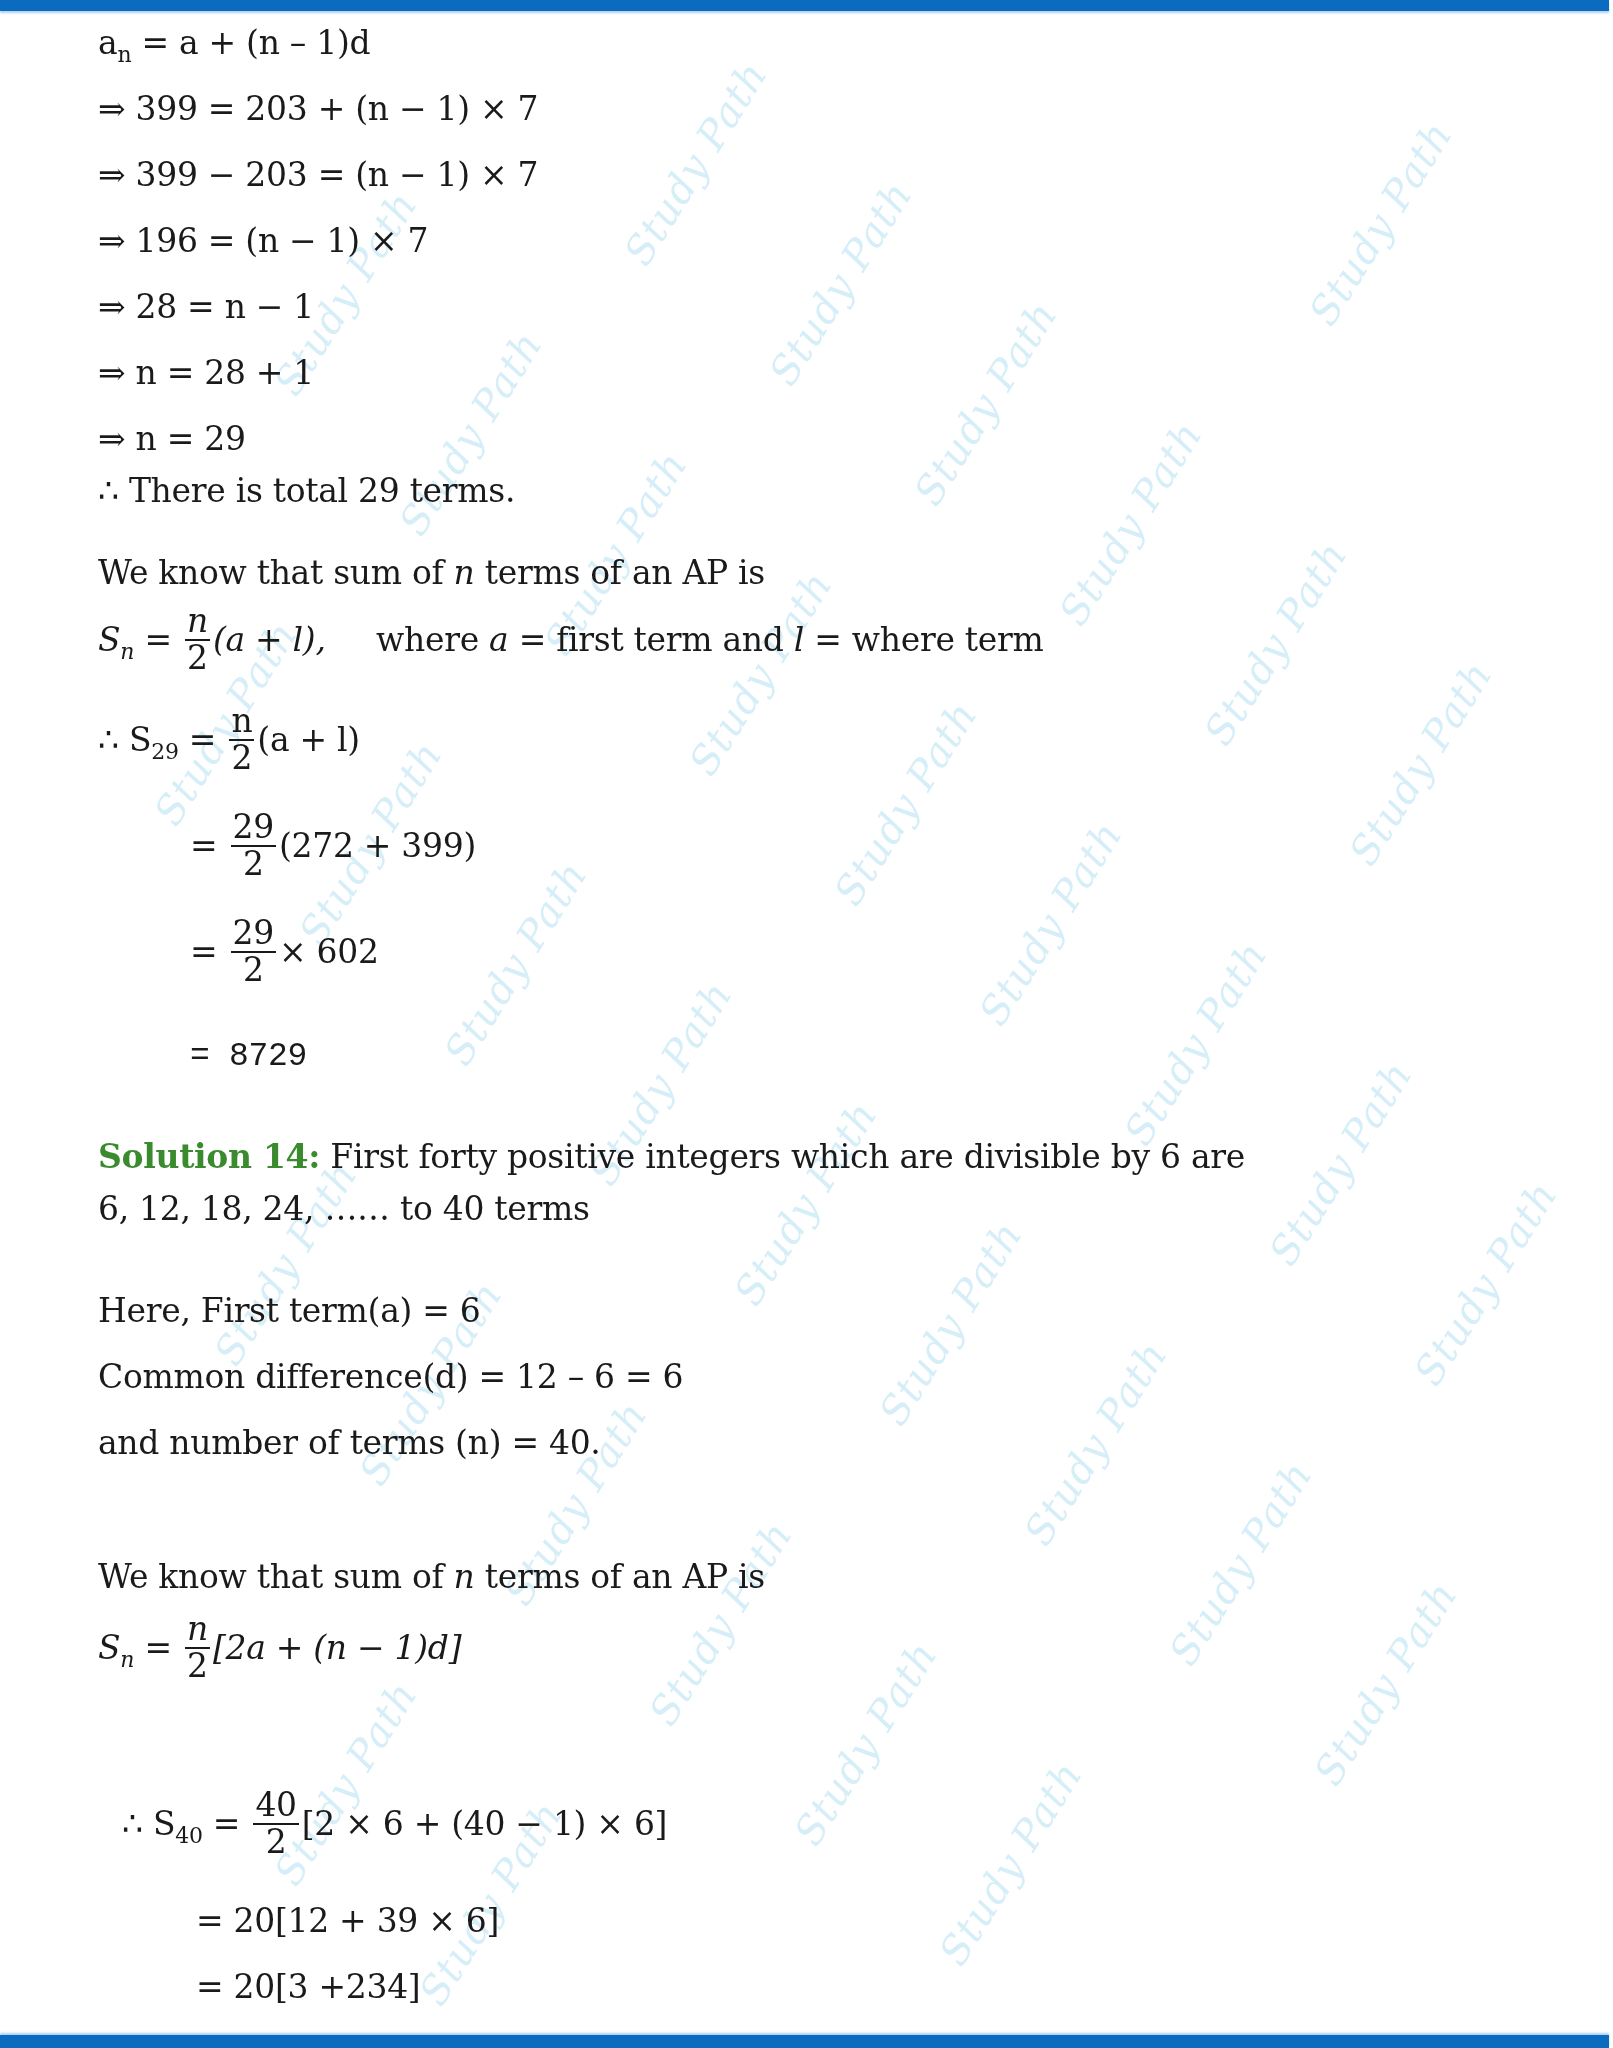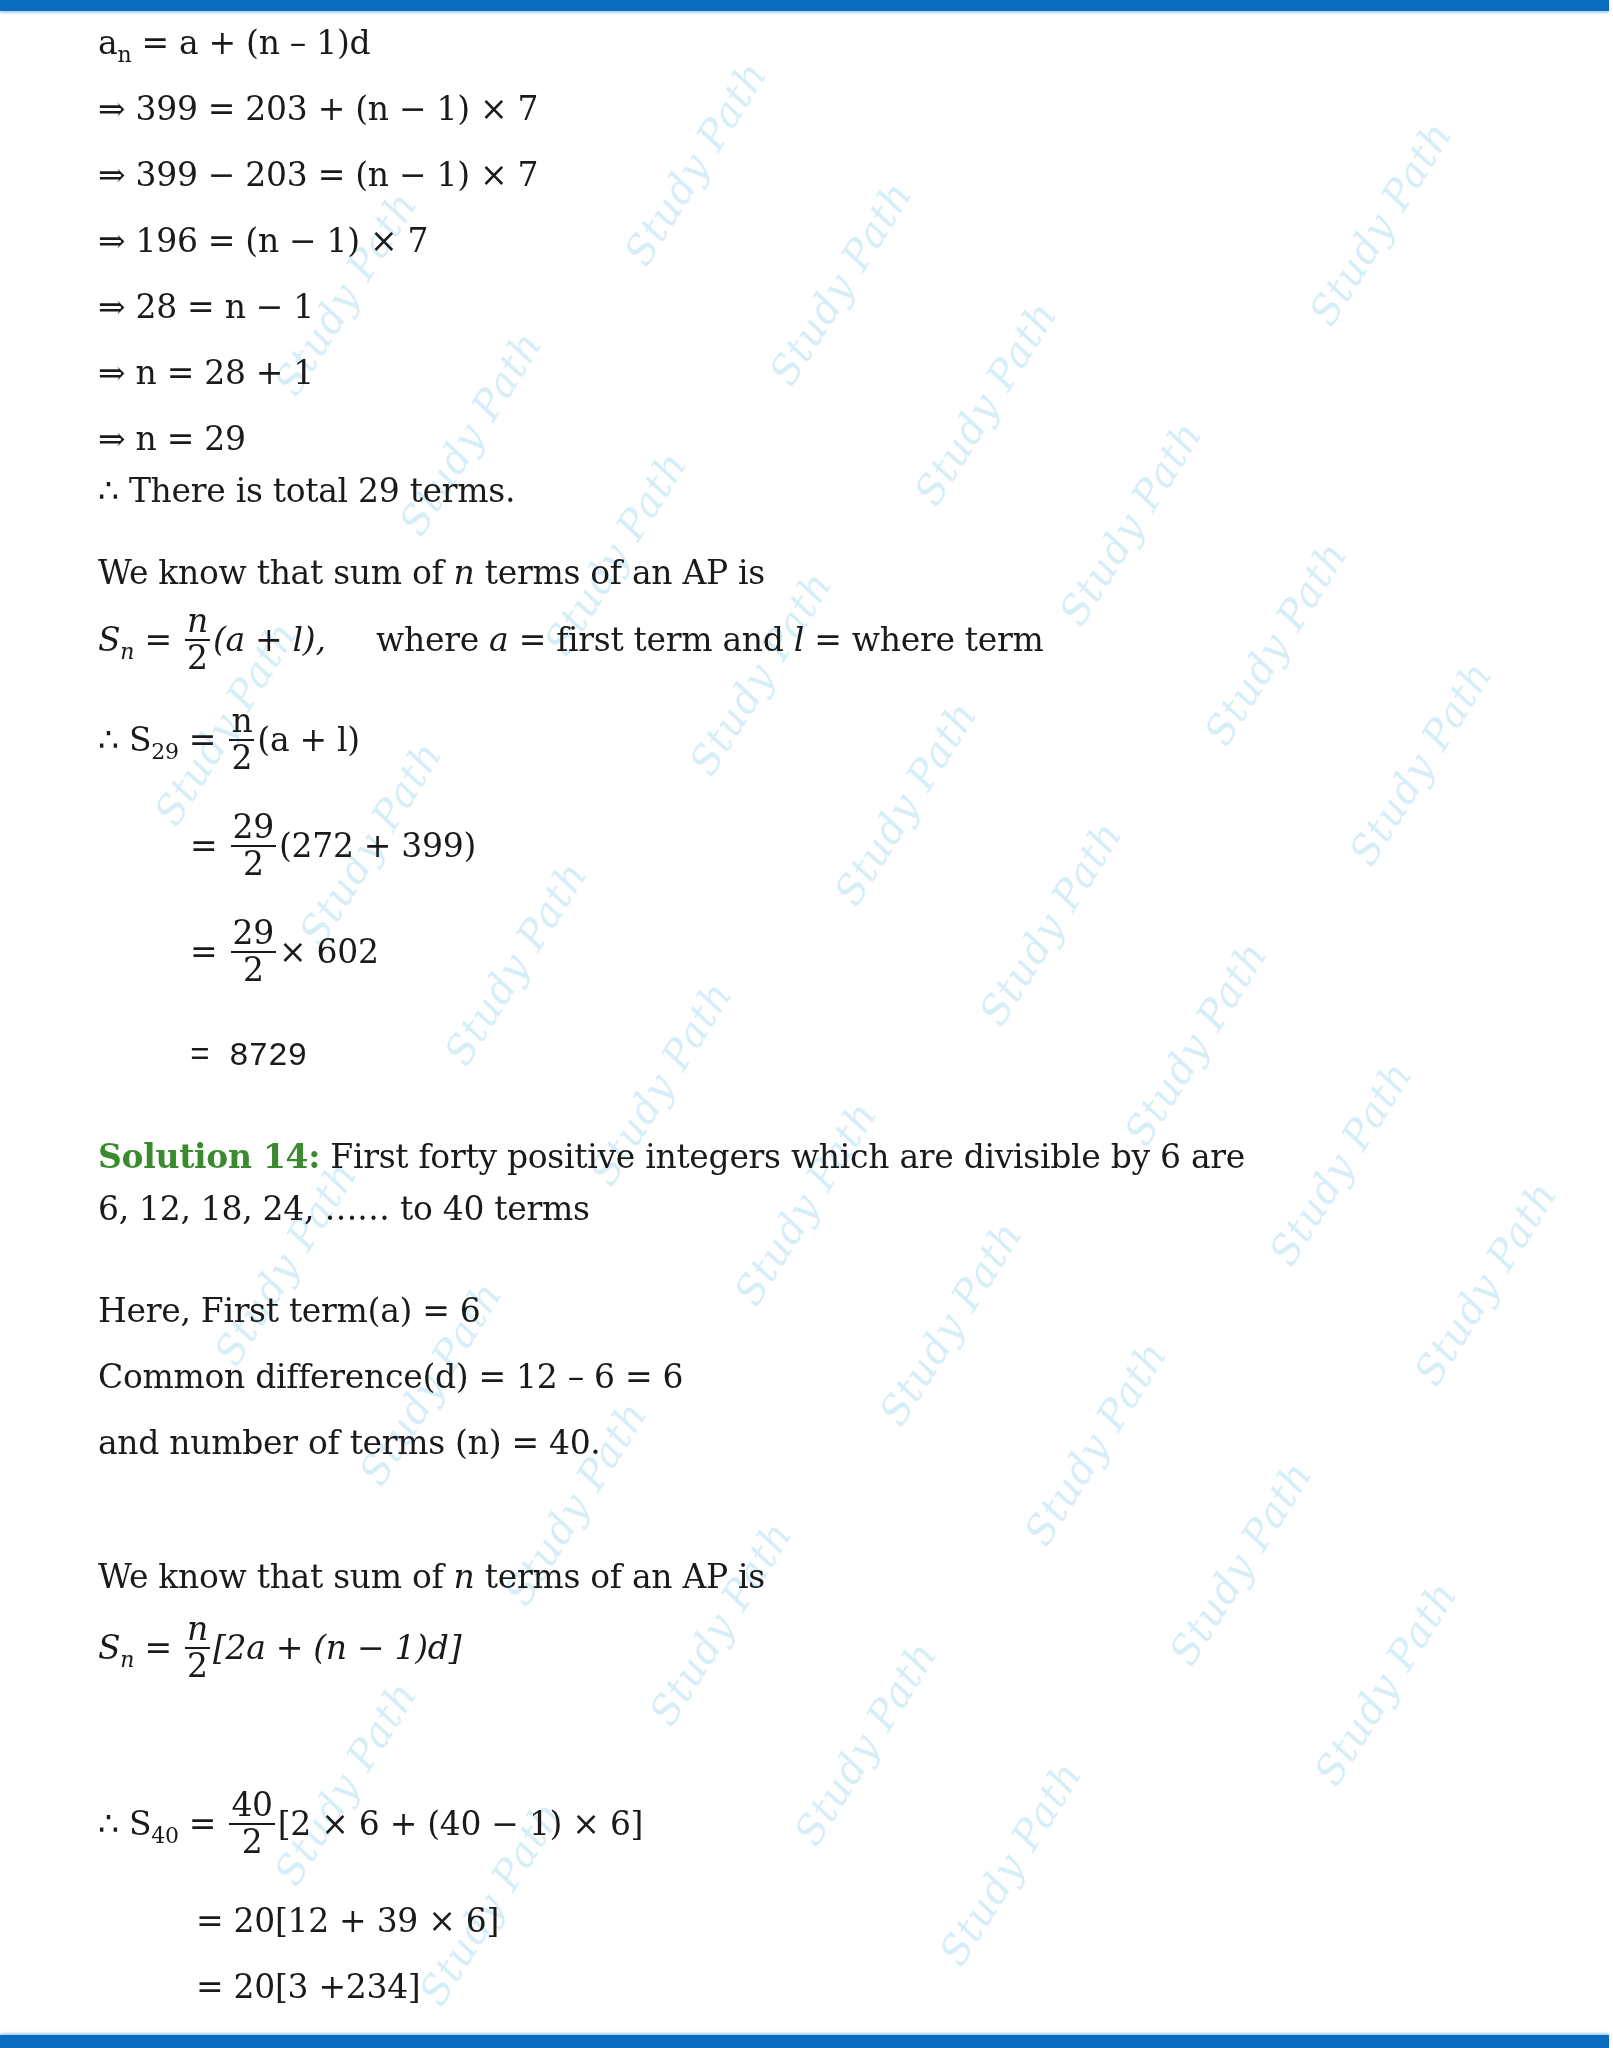--- a/index.html
+++ b/index.html
@@ -129,21 +129,21 @@
 <div class="line" style="top:1560px;">
   <span>We know that sum of </span><span class="it">n</span><span> terms of an AP is</span>
 </div>
 
 <div class="line" style="top:1614px;">
   <span class="it">S</span><sub class="it">n</sub>
   <span>=</span>
   <span class="frac"><span class="num it">n</span><span class="den">2</span></span><span class="it">[2a + (n − 1)d]</span>
 </div>
 
-<div class="line" style="top:1790px;">
+<div class="line" style="top:1790px;margin-left:24px;">
   <span>∴ S</span><sub>40</sub>
   <span>=</span>
   <span class="frac"><span class="num">40</span><span class="den">2</span></span><span>[2 × 6 + (40 − 1) × 6]</span>
 </div>
 
 <div class="line" style="top:1904px;left:196px;">= 20[12 + 39 × 6]</div>
 <div class="line" style="top:1970px;left:196px;">= 20[3 +234]</div>
 
 <div class="bar bottom"></div>
 

